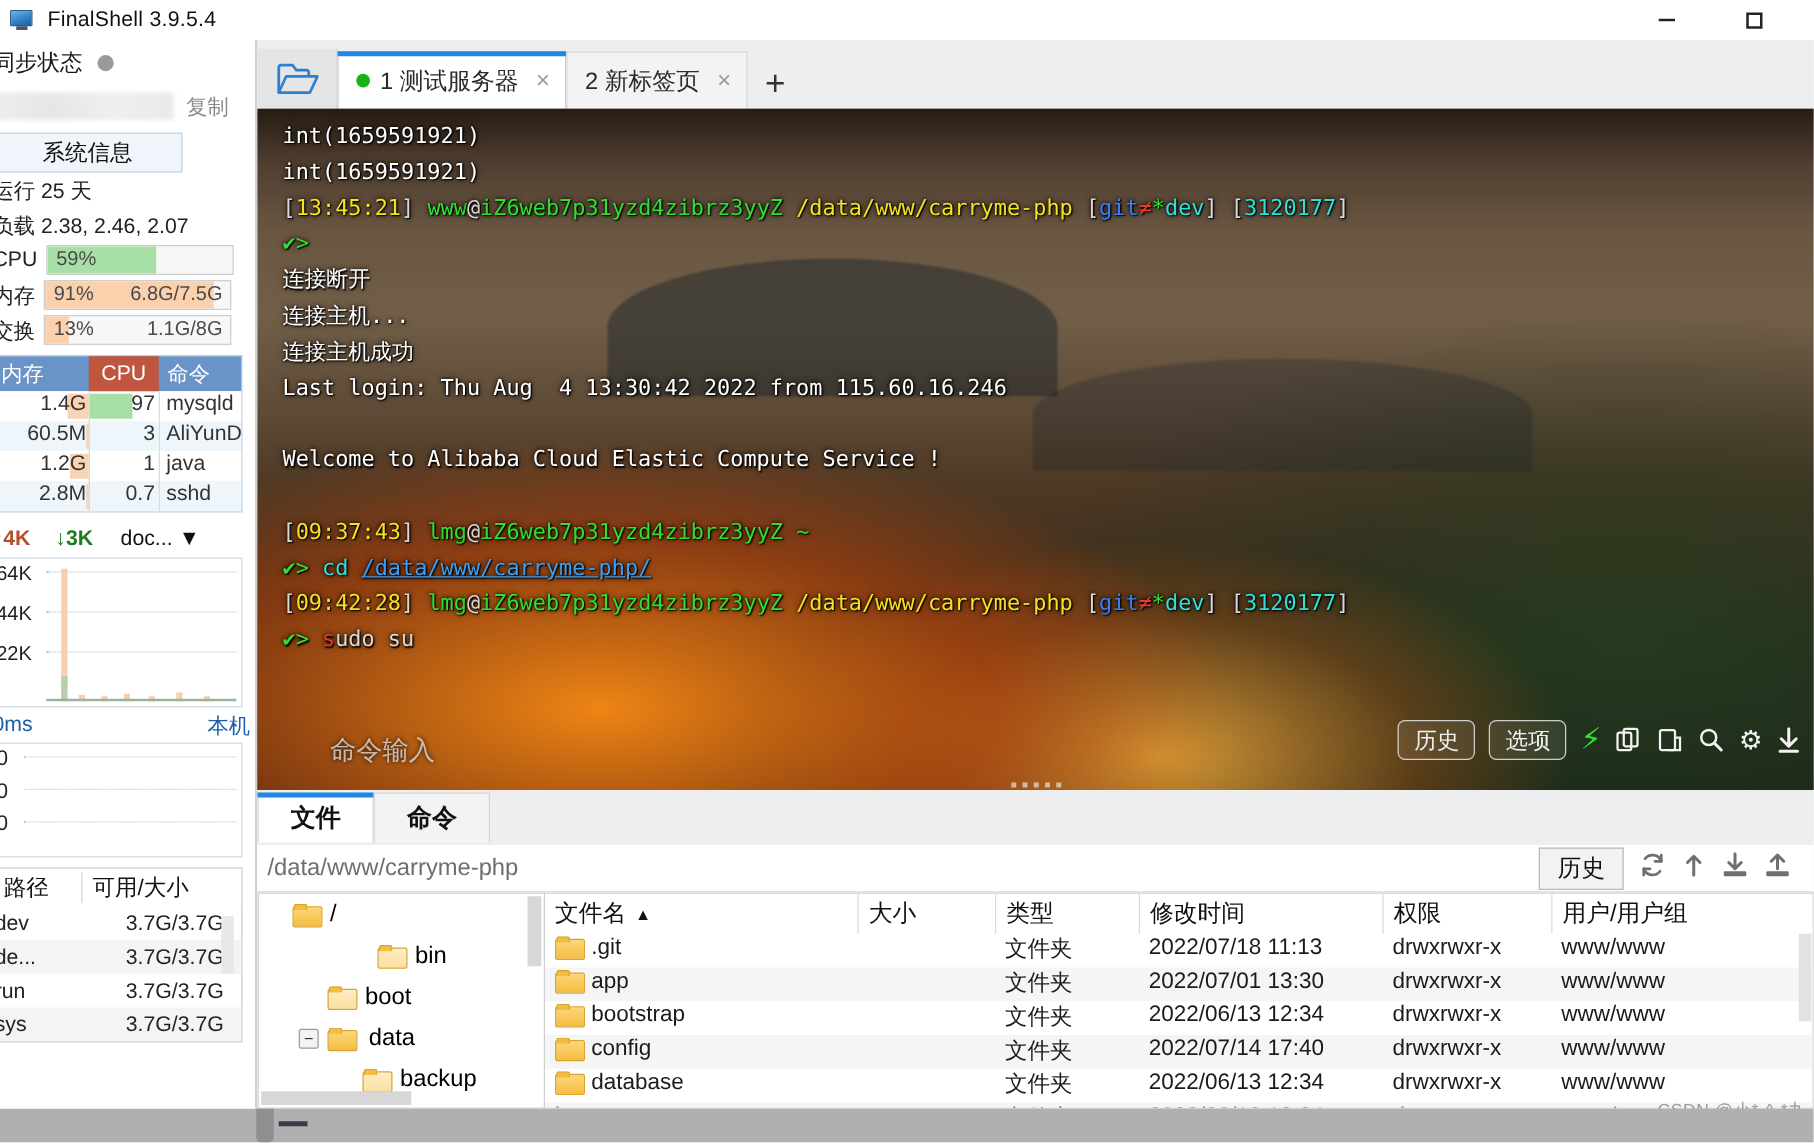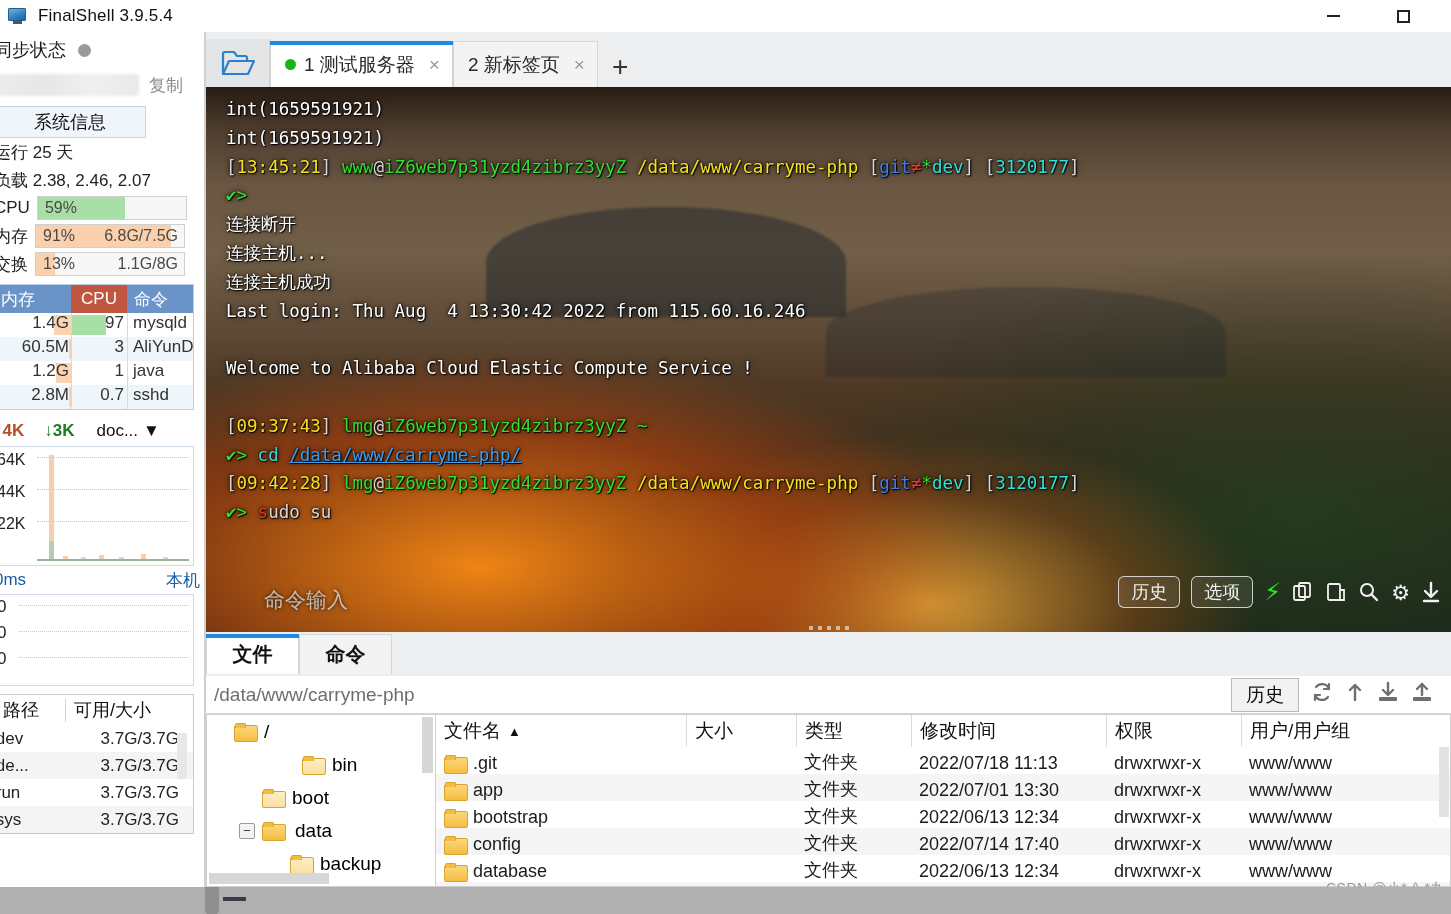--- a/index.html
+++ b/index.html
@@ -251,21 +251,21 @@
     background:#f5bd3f; border:1px solid #d9a42e; border-bottom:none; border-radius:2px 2px 0 0;
   }
   .folder.pale::before { background: linear-gradient(180deg,#fdeec4,#fadfa0); }
   #tree-scroll { position:absolute; right:2px; top:2px; width:11px; height:56px; background:#d7d7d7; }
   #tree-hscroll { position:absolute; left:2px; bottom:2px; width:120px; height:11px; background:#d7d7d7; }
 
   #filelist { flex: 1; border: 1px solid #cfcfcf; border-left: none; background:#fff; position:relative; overflow:hidden; }
   #fl-head { display: flex; height: 32px; align-items: center; font-size: 19px; color: #111; background:#fff; }
   #fl-head .col { height: 32px; display:flex; align-items:center; padding-left: 8px; border-left: 1px solid #dcdcdc; }
   #fl-head .col:first-child { border-left: none; }
-  .fl-row { display: flex; height: 27px; align-items: flex-end; font-size: 18px; color: #1b1b1b; }
+  .fl-row { display: flex; height: 27px; align-items: flex-start; font-size: 18px; color: #1b1b1b; }
   .fl-row:nth-child(even) { background: #f5f5f5; }
   .fl-row .col { padding-left: 8px; display: flex; align-items: center; gap: 7px; }
   .c-name { width: 250px; }
   .c-size { width: 110px; }
   .c-type { width: 115px; }
   .c-time { width: 195px; }
   .c-perm { width: 135px; }
   .c-own  { width: 160px; }
   #fl-vscroll { position:absolute; right:1px; top:32px; width:10px; height:70px; background:#e2e2e2; }
 

